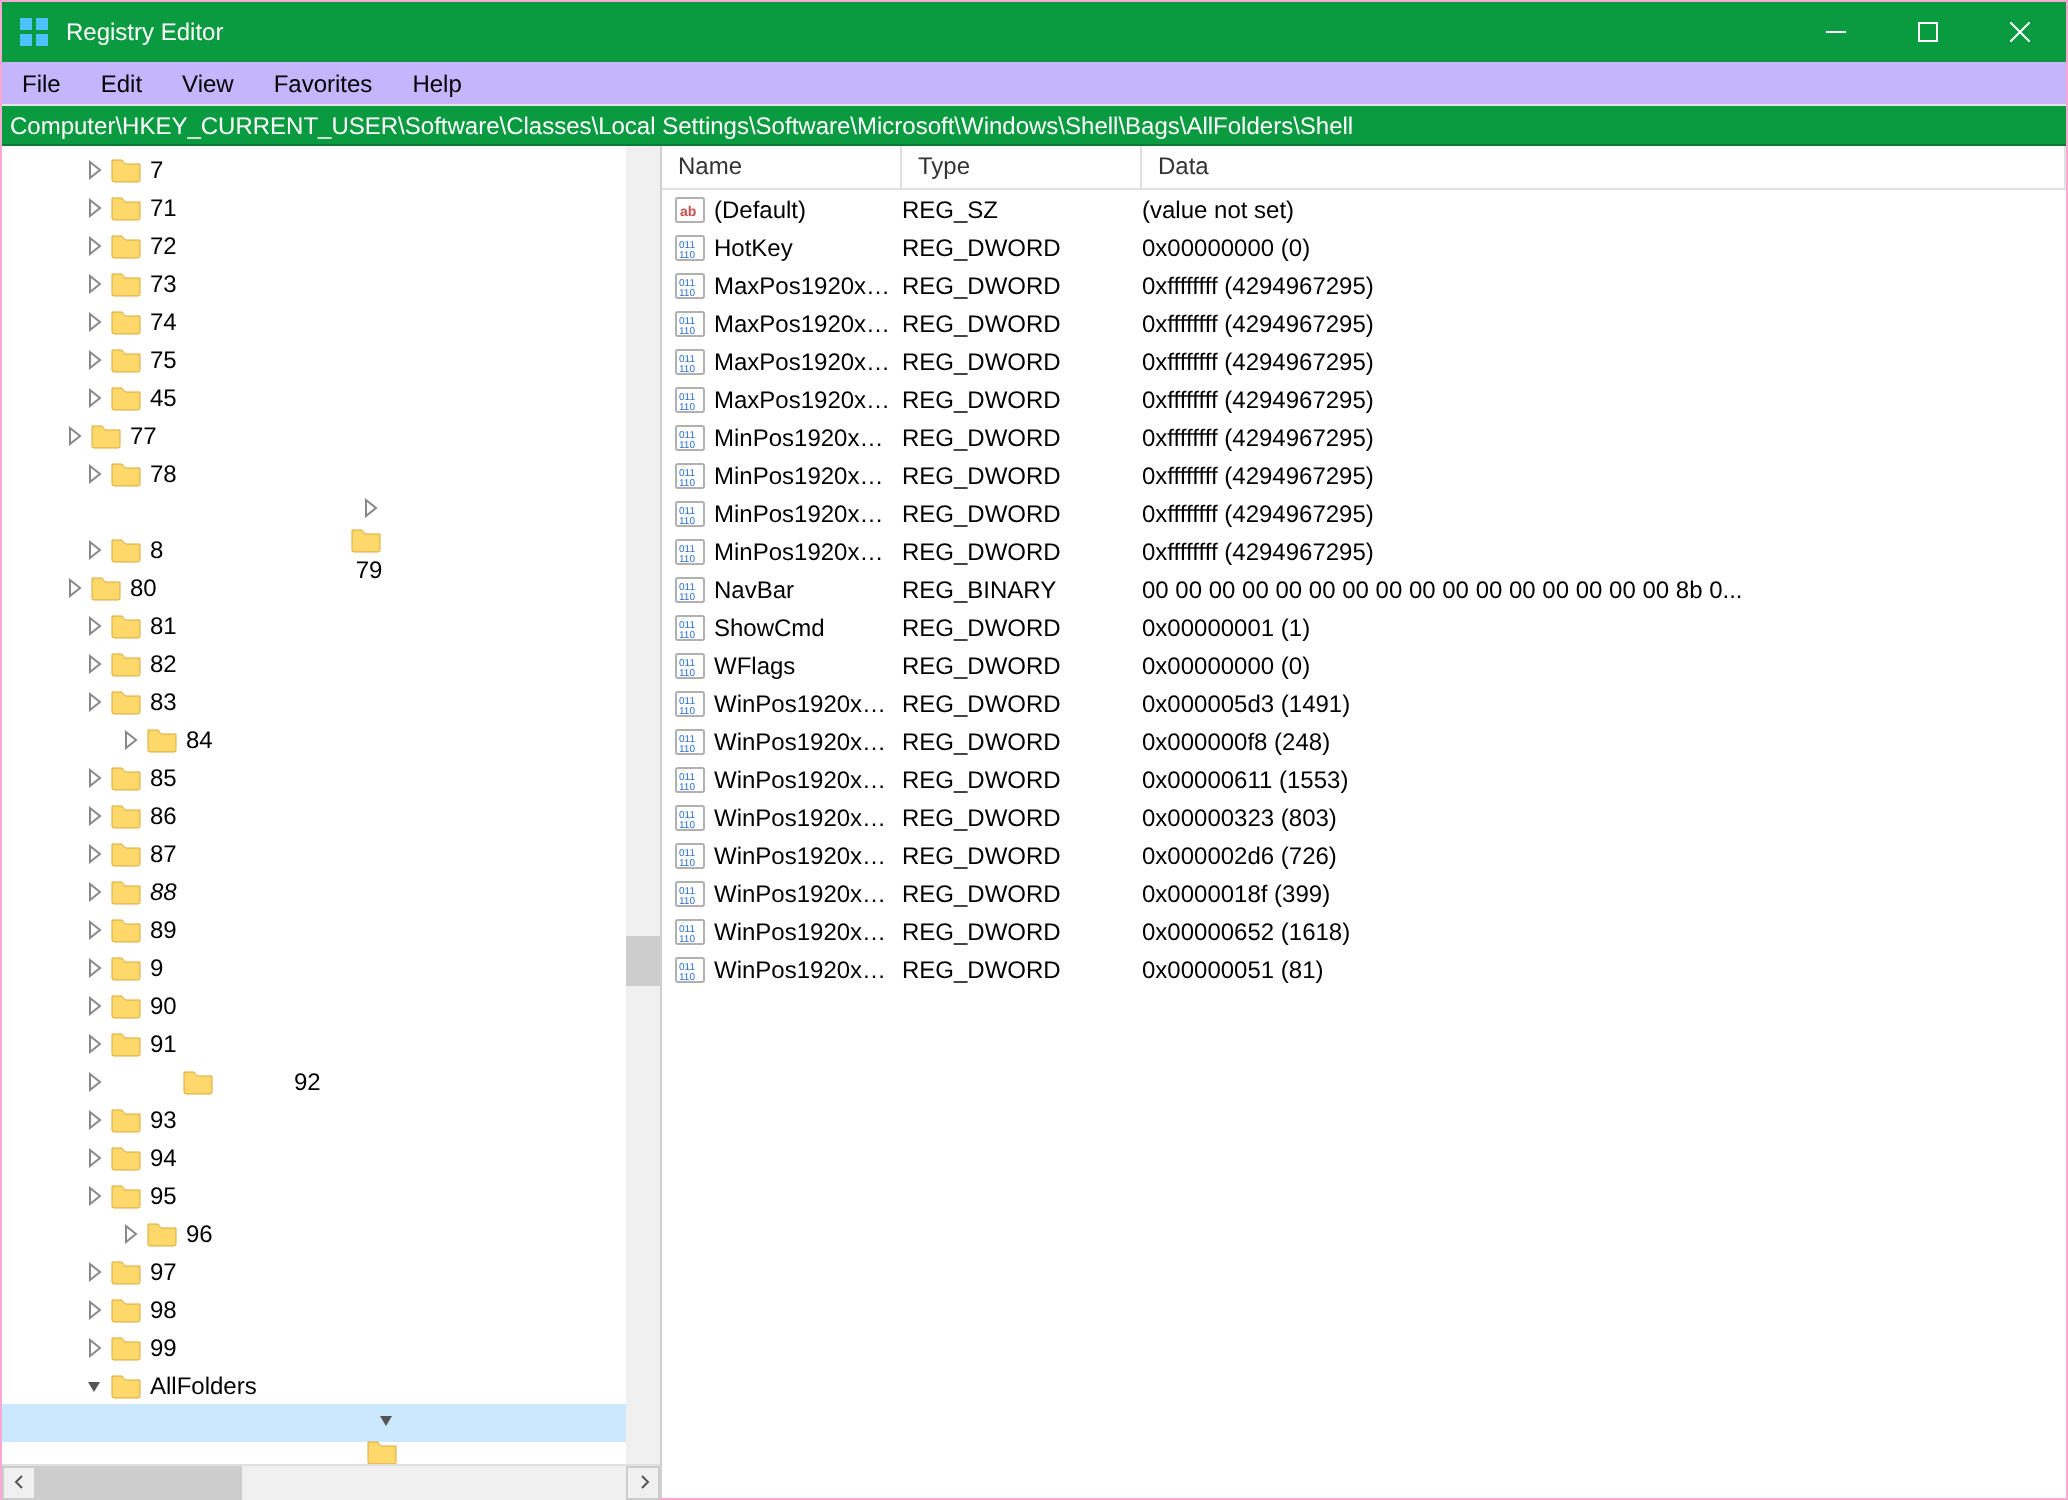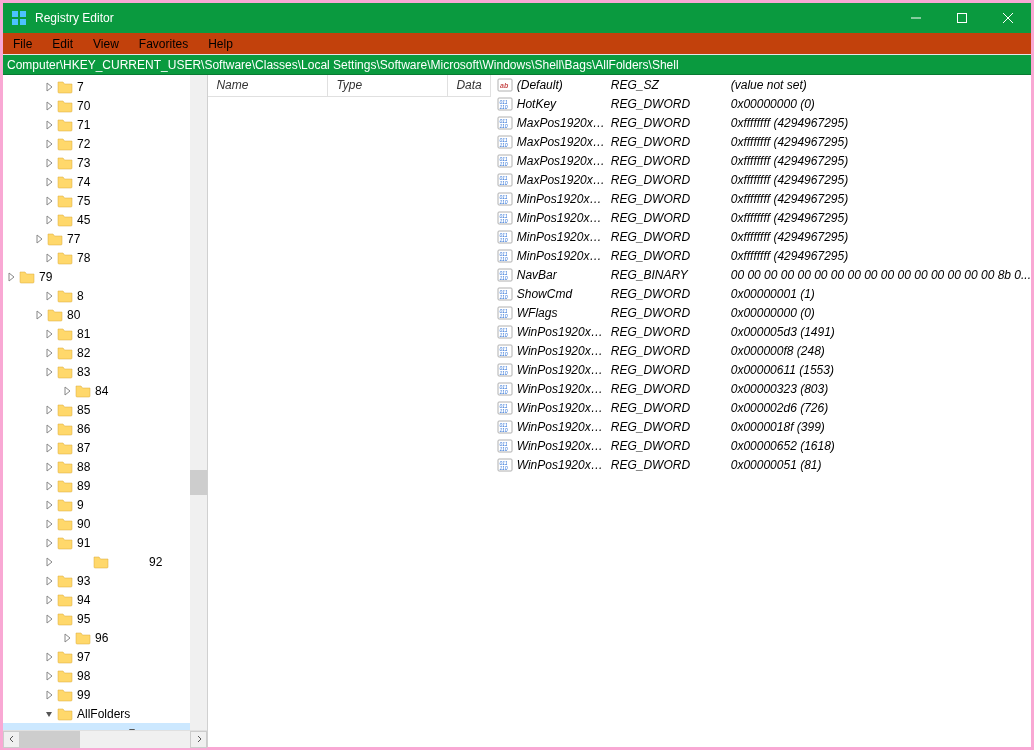--- a/index.html
+++ b/index.html
@@ -1,43 +1,43 @@
 <!DOCTYPE html>
 <html><head>
 <meta charset="utf-8">
 <style>
 * { margin: 0; padding: 0; box-sizing: border-box; font-family: "Segoe UI", Tahoma, sans-serif; }
 html, body { width: 1034px; height: 750px; overflow: hidden; background: #fff; }
-.window { width: 100%; height: 100%; display: flex; flex-direction: column; border: 3px solid #f9a8d4; }
+.window { width: 100%; height: 100%; display: flex; flex-direction: column; border: 1px solid #f9a8d4; }
 .titlebar { height: 30px; background: #0a9a3f; color: #fff; display: flex; align-items: center; }
 .titlebar .app-icon { width: 16px; height: 16px; margin: 0 8px; display: flex; align-items: center; justify-content: center; }
 .titlebar .title { font-size: 12px; flex: 0 0 auto; }
 .titlebar .spacer { flex: 1; }
 .winbtn { width: 46px; height: 30px; display: flex; align-items: center; justify-content: center; color: #fff; cursor: pointer; }
-.menubar { height: 22px; background: #c2410c; display: flex; align-items: center; border-bottom: 1px solid #e5e5e5; font-size: 12px; }
+.menubar { height: 22px; background: #c4b5fd; display: flex; align-items: center; border-bottom: 1px solid #e5e5e5; font-size: 12px; }
 .menubar .menu-item { padding: 2px 10px; cursor: default; }
 .addressbar { height: 20px; background: #0a9a3f; color: #fff; font-size: 12px; display: flex; align-items: center; padding: 0 4px; border-bottom: 1px solid #087a32; }
 .addressbar span { white-space: nowrap; overflow: hidden; }
 .body { flex: 1; display: flex; min-height: 0; }
 .tree-pane { width: 330px; border-right: 1px solid #d0d0d0; display: flex; flex-direction: column; min-height: 0; }
 .tree-scroll { flex: 1; overflow: hidden; position: relative; }
 .tree { font-size: 12px; padding: 2px 0 0 0; }
 .tree-row { height: 19px; display: flex; align-items: center; white-space: nowrap; cursor: default; }
 .tree-row.selected { background: #cce8ff; }
 .tw { width: 16px; height: 16px; display: inline-flex; align-items: center; justify-content: center; color: #666; font-size: 12px; flex-shrink: 0; }
 .tw svg { width: 10px; height: 10px; }
 .folder-icon { width: 16px; height: 16px; margin-right: 4px; flex-shrink: 0; }
 .tree-label { font-size: 12px; }
 .hscrollbar { height: 17px; background: #f0f0f0; border-top: 1px solid #e0e0e0; display: flex; align-items: center; }
 .hscrollbar .sbtn { width: 17px; height: 17px; display: flex; align-items: center; justify-content: center; font-size: 10px; color: #555; background: #f0f0f0; border: 1px solid #ccc; }
 .hscrollbar .track { flex: 1; height: 17px; background: #f0f0f0; position: relative; }
 .hscrollbar .thumb { position: absolute; left: 0; top: 0; height: 100%; width: 35%; background: #cdcdcd; }
 .vscroll { position: absolute; right: 0; top: 0; width: 17px; height: 100%; background: #f0f0f0; }
 .vscroll .thumb { position: absolute; right: 0; width: 17px; height: 25px; background: #cdcdcd; top: 395px; }
-.list-pane { flex: 1; display: flex; flex-direction: row; min-height: 0; font-style: italic; }
+.list-pane { flex: 1; display: flex; flex-direction: column; min-height: 0; }
 .list-header { height: 22px; display: flex; border-bottom: 1px solid #e0e0e0; font-size: 12px; color: #333; }
 .list-header .col { padding: 3px 8px; border-right: 1px solid #e0e0e0; cursor: default; }
 .col-name { width: 120px; }
 .col-type { width: 120px; }
 .col-data { flex: 1; }
 .list-body { flex: 1; overflow: auto; }
 .list-row { height: 19px; display: flex; align-items: center; font-size: 12px; cursor: default; }
 .list-row .value-icon { width: 16px; height: 16px; margin: 0 4px 0 6px; flex-shrink: 0; }
 .list-row .c-name { width: 94px; overflow: hidden; text-overflow: ellipsis; white-space: nowrap; padding-right: 4px; }
 .list-row .c-type { width: 120px; overflow: hidden; white-space: nowrap; }
@@ -106,31 +106,20 @@
             </div>
             <div class="tree-row" style="padding-left: 38px;">
               <span class="tw">
                 <svg viewBox="0 0 10 10">
                   <path d="M3 1 L8 5 L3 9 Z" fill="none" stroke="#888" stroke-width="1"></path>
                 </svg>
               </span>
               <span class="folder-icon"><svg viewBox="0 0 16 16">
                   <path d="M1 3 h5 l1.5 2 H15 v8 a1 1 0 0 1 -1 1 H2 a1 1 0 0 1 -1 -1 Z" fill="#ffd86b" stroke="#d9a93a" stroke-width="0.5"></path>
                 </svg></span>
-              <span class="tree-label">70</span>
-            </div>
-            <div class="tree-row" style="padding-left: 38px;">
-              <span class="tw">
-                <svg viewBox="0 0 10 10">
-                  <path d="M3 1 L8 5 L3 9 Z" fill="none" stroke="#888" stroke-width="1"></path>
-                </svg>
-              </span>
-              <span class="folder-icon"><svg viewBox="0 0 16 16">
-                  <path d="M1 3 h5 l1.5 2 H15 v8 a1 1 0 0 1 -1 1 H2 a1 1 0 0 1 -1 -1 Z" fill="#ffd86b" stroke="#d9a93a" stroke-width="0.5"></path>
-                </svg></span>
               <span class="tree-label">71</span>
             </div>
             <div class="tree-row" style="padding-left: 38px;">
               <span class="tw">
                 <svg viewBox="0 0 10 10">
                   <path d="M3 1 L8 5 L3 9 Z" fill="none" stroke="#888" stroke-width="1"></path>
                 </svg>
               </span>
               <span class="folder-icon"><svg viewBox="0 0 16 16">
                   <path d="M1 3 h5 l1.5 2 H15 v8 a1 1 0 0 1 -1 1 H2 a1 1 0 0 1 -1 -1 Z" fill="#ffd86b" stroke="#d9a93a" stroke-width="0.5"></path>
@@ -196,21 +185,21 @@
               <span class="tw">
                 <svg viewBox="0 0 10 10">
                   <path d="M3 1 L8 5 L3 9 Z" fill="none" stroke="#888" stroke-width="1"></path>
                 </svg>
               </span>
               <span class="folder-icon"><svg viewBox="0 0 16 16">
                   <path d="M1 3 h5 l1.5 2 H15 v8 a1 1 0 0 1 -1 1 H2 a1 1 0 0 1 -1 -1 Z" fill="#ffd86b" stroke="#d9a93a" stroke-width="0.5"></path>
                 </svg></span>
               <span class="tree-label">78</span>
             </div>
-            <div class="tree-row" style="">
+            <div class="tree-row" style="padding-left: 38px; flex-direction: column;">
               <span class="tw">
                 <svg viewBox="0 0 10 10">
                   <path d="M3 1 L8 5 L3 9 Z" fill="none" stroke="#888" stroke-width="1"></path>
                 </svg>
               </span>
               <span class="folder-icon"><svg viewBox="0 0 16 16">
                   <path d="M1 3 h5 l1.5 2 H15 v8 a1 1 0 0 1 -1 1 H2 a1 1 0 0 1 -1 -1 Z" fill="#ffd86b" stroke="#d9a93a" stroke-width="0.5"></path>
                 </svg></span>
               <span class="tree-label">79</span>
             </div>
@@ -306,21 +295,21 @@
               <span class="tw">
                 <svg viewBox="0 0 10 10">
                   <path d="M3 1 L8 5 L3 9 Z" fill="none" stroke="#888" stroke-width="1"></path>
                 </svg>
               </span>
               <span class="folder-icon"><svg viewBox="0 0 16 16">
                   <path d="M1 3 h5 l1.5 2 H15 v8 a1 1 0 0 1 -1 1 H2 a1 1 0 0 1 -1 -1 Z" fill="#ffd86b" stroke="#d9a93a" stroke-width="0.5"></path>
                 </svg></span>
               <span class="tree-label">87</span>
             </div>
-            <div class="tree-row" style="padding-left: 38px;">
+            <div class="tree-row" style="padding-left: 38px; font-style: italic;">
               <span class="tw">
                 <svg viewBox="0 0 10 10">
                   <path d="M3 1 L8 5 L3 9 Z" fill="none" stroke="#888" stroke-width="1"></path>
                 </svg>
               </span>
               <span class="folder-icon"><svg viewBox="0 0 16 16">
                   <path d="M1 3 h5 l1.5 2 H15 v8 a1 1 0 0 1 -1 1 H2 a1 1 0 0 1 -1 -1 Z" fill="#ffd86b" stroke="#d9a93a" stroke-width="0.5"></path>
                 </svg></span>
               <span class="tree-label">88</span>
             </div>

